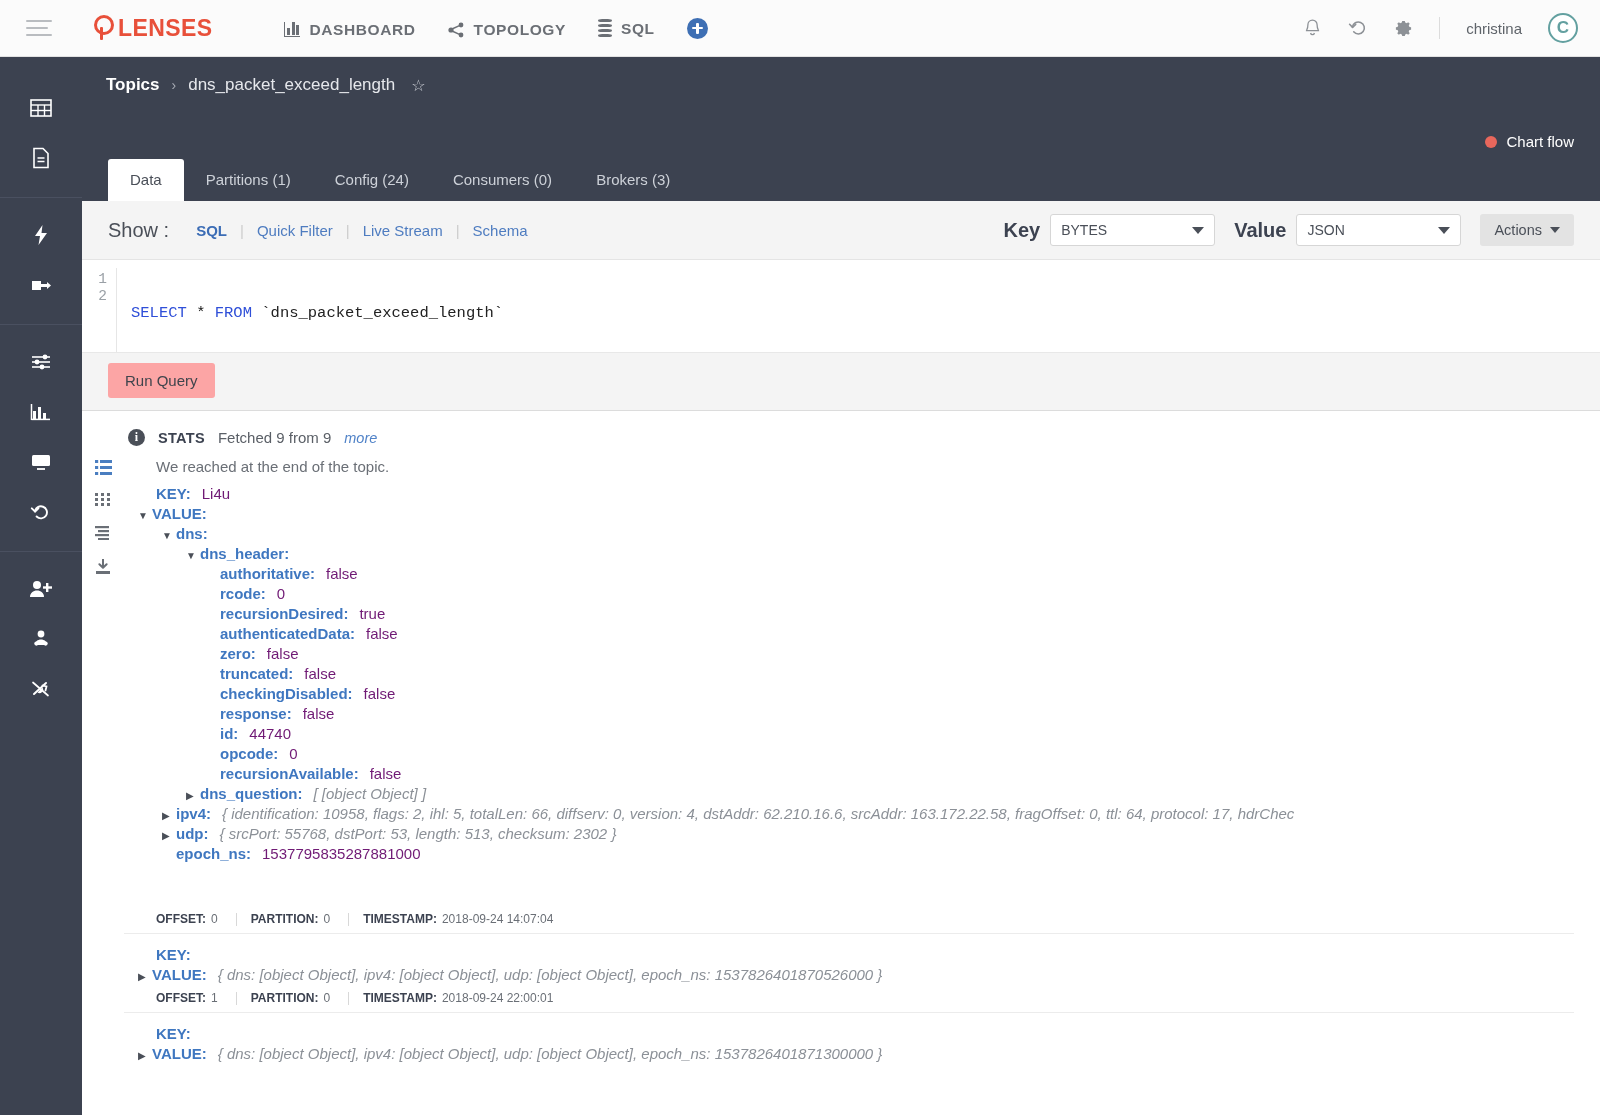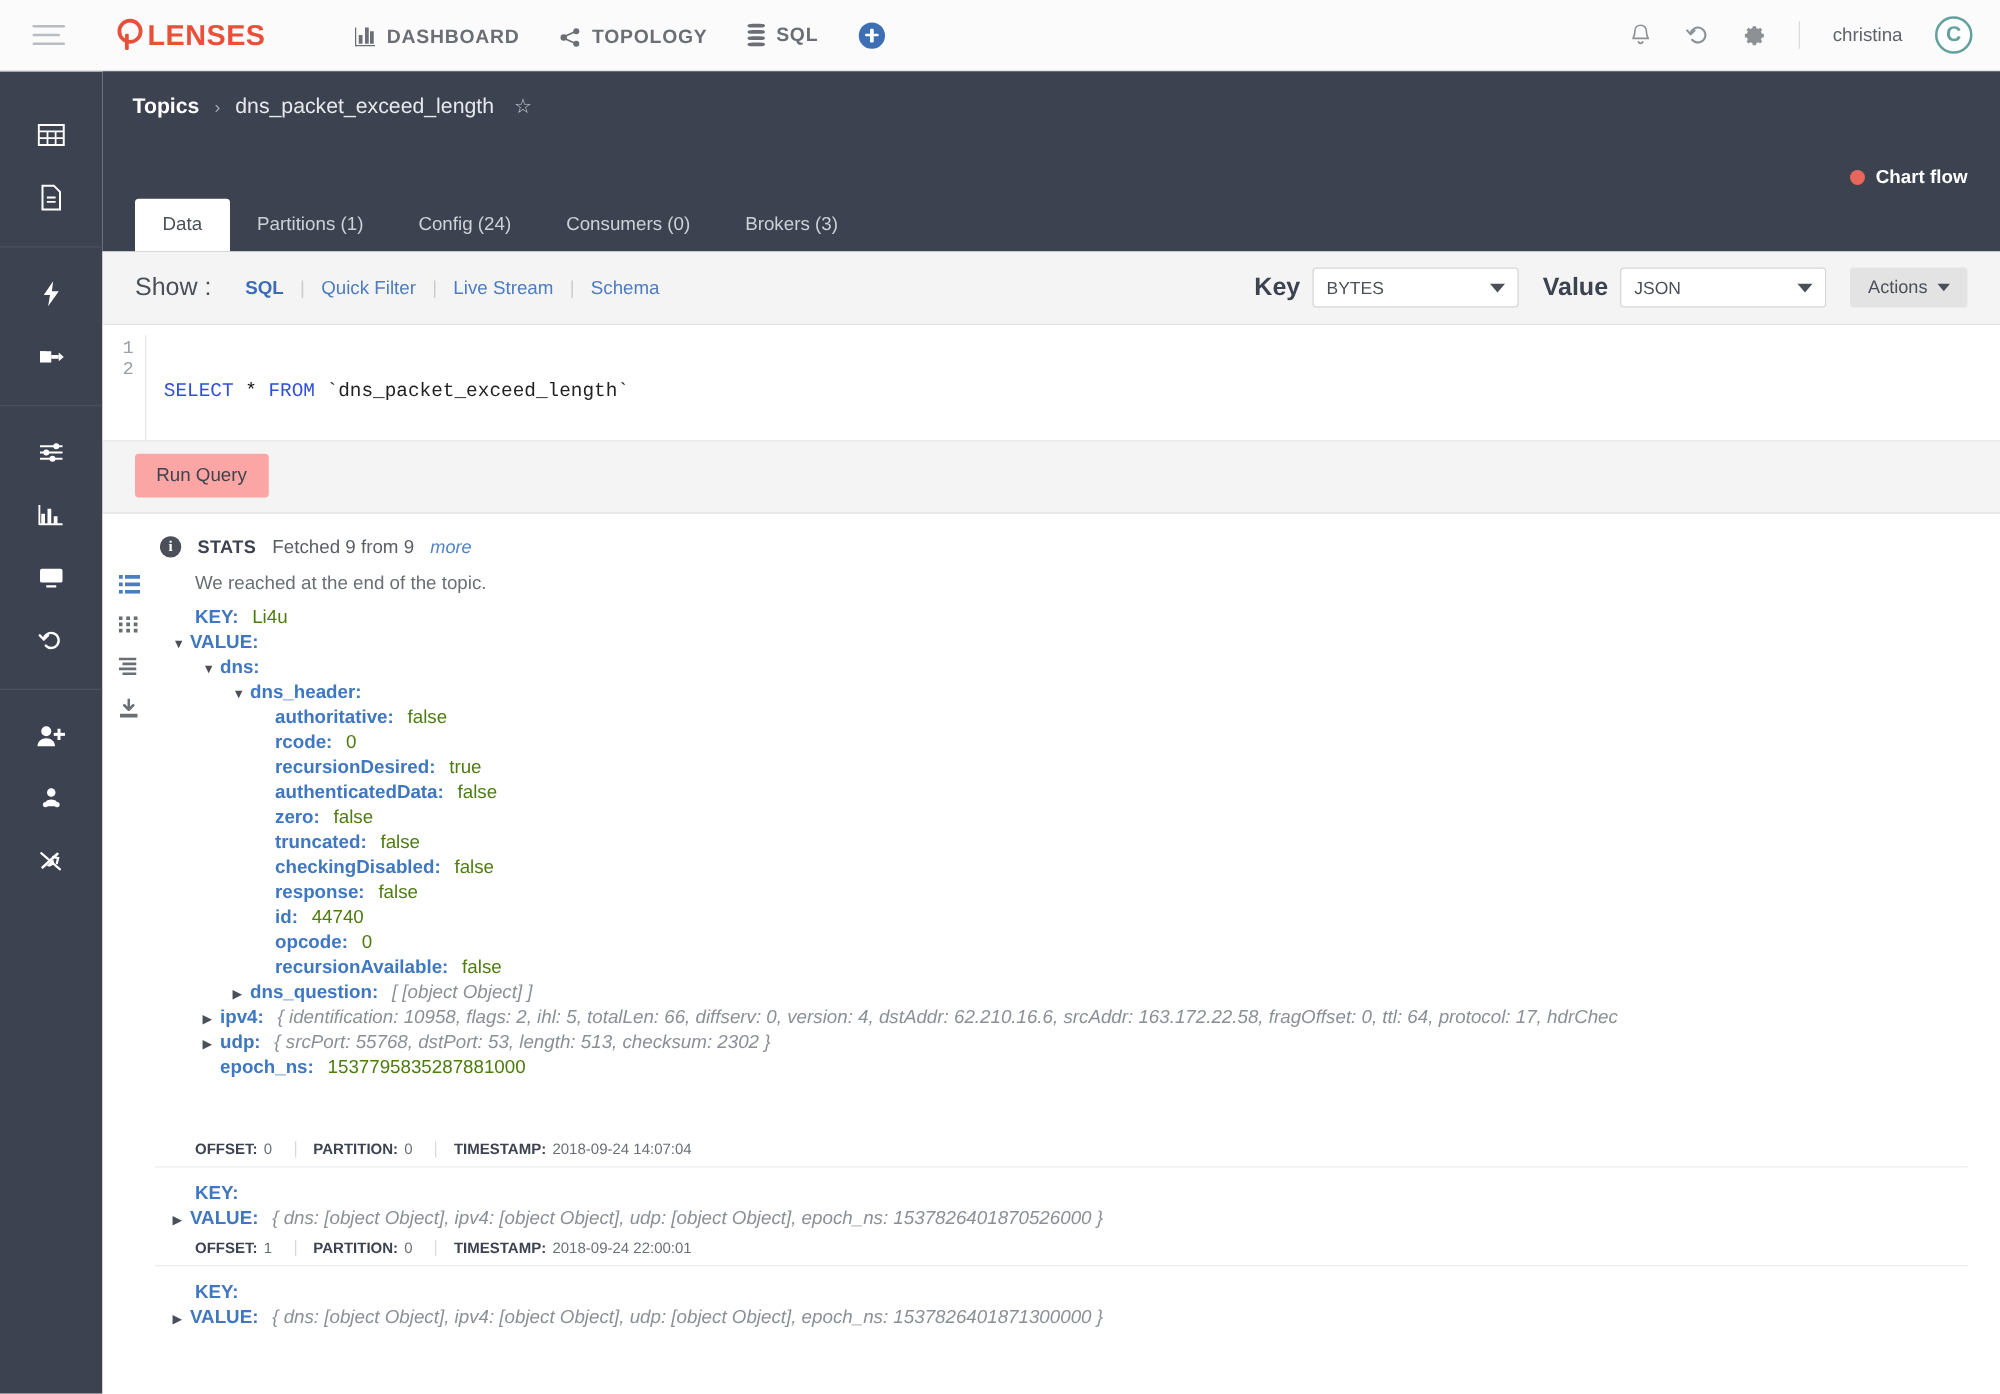--- a/index.html
+++ b/index.html
@@ -69,21 +69,21 @@
 
   
   .main{ flex:1; display:flex; flex-direction:column; min-width:0;}
   .crumbbar{ background:#3c4250; padding:18px 24px 0 24px; position:relative;}
   .crumbs{ display:flex; align-items:center; gap:12px; padding-bottom:16px;}
   .crumb-root{ color:#fff; font-size:17px; font-weight:bold; cursor:pointer;}
   .crumb-sep{ color:#a8acb5; font-size:14px;}
   .crumb-leaf{ color:#e6e8ec; font-size:17px;}
   .star{ color:#c9ccd3; font-size:16px; cursor:pointer; margin-left:4px;}
   .chartflow{ position:absolute; right:26px; top:76px; display:flex; align-items:center;
-    gap:9px; color:#fff; font-size:15px; font-weight:bold; cursor:pointer;}
+    gap:9px; color:#fff; font-size:15px; font-weight:normal; cursor:pointer;}
   .dot-red{ width:12px; height:12px; border-radius:50%; background:#e8675c;}
 
   .tabs{ display:flex; align-items:flex-end; gap:0; padding-left:2px;}
   .tab{ padding:12px 22px 13px; color:#cdd1d8; font-size:15px; cursor:pointer;}
   .tab.active{ background:#ffffff; color:#4a4f58; border-radius:3px 3px 0 0;margin-top:48px;}
 
   .toolbar{ background:#f4f4f4; border-bottom:1px solid #e4e4e4;
     display:flex; align-items:center; padding:13px 26px; gap:0;}
   .show-label{ font-size:20px; color:#4a4f58; margin-right:14px;}
   .show-links{ display:flex; align-items:center; gap:0; font-size:15px;}
@@ -128,21 +128,21 @@
   .res-body{ display:flex; }
   .res-rail{ width:42px; flex:0 0 42px; padding-top:4px;}
   .res-rail .ri{ height:33px; display:flex; align-items:flex-start; justify-content:center; cursor:pointer;}
   .res-main{ flex:1; min-width:0; padding-right:26px;}
 
   .topic-end{ font-size:15px; color:#6a6f76; padding:2px 0 8px 32px;}
 
   .kvline{ display:flex; align-items:baseline; font-size:15px; padding:1.5px 0;}
   .k{ color:#3f77c0; font-weight:bold; white-space:nowrap;}
   .v{ color:#6a6f76; margin-left:11px; white-space:nowrap;}
-  .v.plain{ color:#4d7c0f;}
+  .v.plain{ color:#701a75;}
   .v.italic{ font-style:italic; color:#8b9097;}
   .arrow{ width:14px; flex:0 0 14px; color:#4a4f58; font-size:10px; line-height:1;}
   .arrow.down::before{ content:"\25BC";}
   .arrow.right::before{ content:"\25B6";}
 
   .meta{ display:flex; align-items:center; gap:0; font-size:12px; color:#6a6f76;
     padding:7px 0 7px 32px; border-bottom:1px solid #ececec;}
   .meta b{ color:#3c4250; font-weight:bold;}
   .meta .sep{ width:1px; height:13px; background:#d8d8d8; margin:0 14px;}
   .meta span{ margin-right:4px;}

